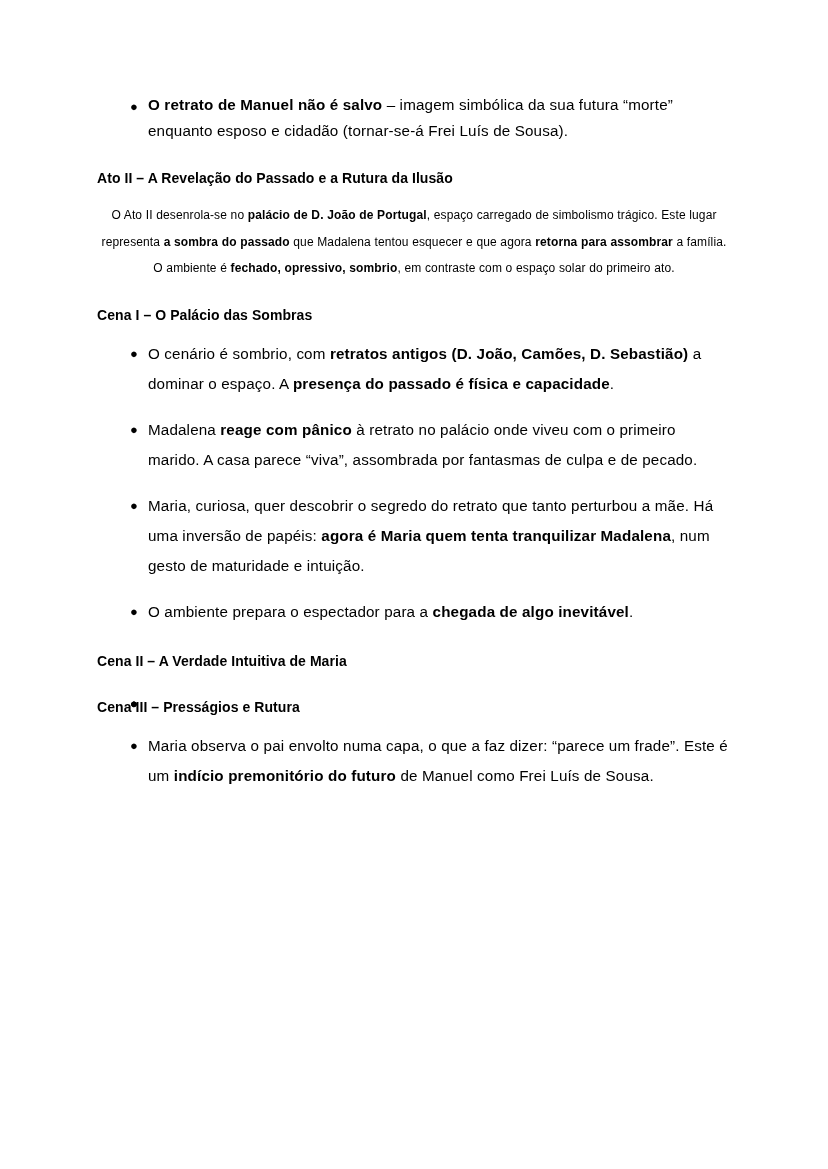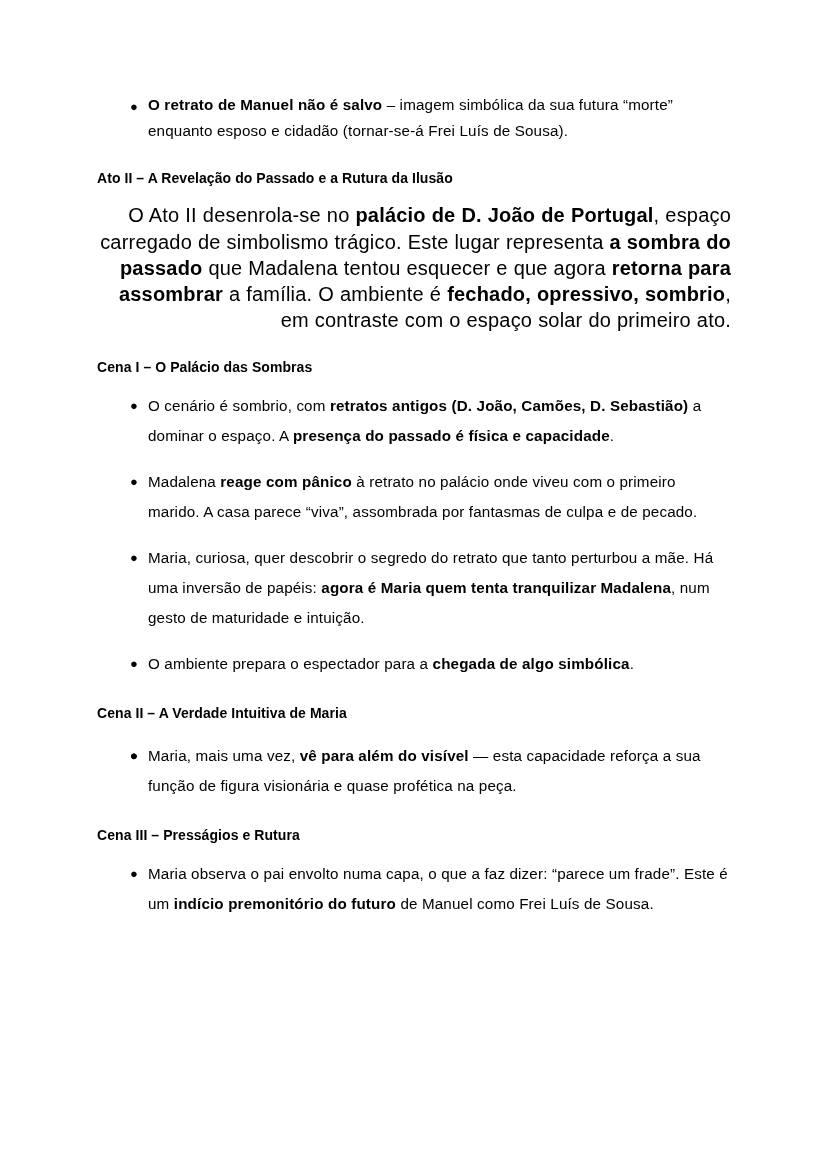--- a/index.html
+++ b/index.html
@@ -23,25 +23,25 @@
     padding: 92px 96px 0 97px;
     background: #ffffff;
     overflow: hidden;
   }
   .doc-body {
     width: 634px;
   }
 
   
   .para {
-    font-size: 20px;
+    font-size: 12px;
     line-height: 26.2px;
     letter-spacing: 0.01em;
     margin: 0 0 13px 0;
-    text-align: right;
+    text-align: center;
     word-spacing: 0.01em;
   }
 
   
   .heading {
     font-size: 14px;
     line-height: 24px;
     font-weight: bold;
     margin: 22px 0 12px 0;
     letter-spacing: 0.005em;
@@ -82,26 +82,26 @@
       <ul class="bullets compact">
         <li><span class="marker">●</span><span><b>O retrato de Manuel não é salvo</b><span> – imagem simbólica da sua futura “morte” enquanto esposo e cidadão (tornar-se-á Frei Luís de Sousa).</span></span></li>
       </ul>
       <div class="heading">Ato II – A Revelação do Passado e a Rutura da Ilusão</div>
       <p class="para"><span>O Ato II desenrola-se no </span><b>palácio de D. João de Portugal</b><span>, espaço carregado de simbolismo trágico. Este lugar representa </span><b>a sombra do passado</b><span> que Madalena tentou esquecer e que agora </span><b>retorna para assombrar</b><span> a família. O ambiente é </span><b>fechado, opressivo, sombrio</b><span>, em contraste com o espaço solar do primeiro ato.</span></p>
       <div class="heading">Cena I – O Palácio das Sombras</div>
       <ul class="bullets">
         <li><span class="marker">●</span><span><span>O cenário é sombrio, com </span><b>retratos antigos (D. João, Camões, D. Sebastião)</b><span> a dominar o espaço. A </span><b>presença do passado é física e capacidade</b><span>.</span></span></li>
         <li><span class="marker">●</span><span><span>Madalena </span><b>reage com pânico</b><span> à retrato no palácio onde viveu com o primeiro marido. A casa parece “viva”, assombrada por fantasmas de culpa e de pecado.</span></span></li>
         <li><span class="marker">●</span><span><span>Maria, curiosa, quer descobrir o segredo do retrato que tanto perturbou a mãe. Há uma inversão de papéis: </span><b>agora é Maria quem tenta tranquilizar Madalena</b><span>, num gesto de maturidade e intuição.</span></span></li>
-        <li><span class="marker">●</span><span><span>O ambiente prepara o espectador para a </span><b>chegada de algo simbólica</b><span>.</span></span></li>
+        <li><span class="marker">●</span><span><span>O ambiente prepara o espectador para a </span><b>chegada de algo inevitável</b><span>.</span></span></li>
       </ul>
       <div class="heading">Cena II – A Verdade Intuitiva de Maria</div>
       <ul class="bullets">
         <li><span class="marker">●</span></li>
         <li><span class="marker">●</span></li>
-        <li><span class="marker">●</span><span><span>Maria, mais uma vez, </span><b>vê para além do visível</b><span> — esta capacidade reforça a sua função de figura visionária e quase profética na peça.</span></span></li>
+        <li><span class="marker">●</span></li>
       </ul>
       <div class="heading">Cena III – Presságios e Rutura</div>
       <ul class="bullets">
         <li><span class="marker">●</span><span><span>Maria observa o pai envolto numa capa, o que a faz dizer: “parece um frade”. Este é um </span><b>indício premonitório do futuro</b><span> de Manuel como Frei Luís de Sousa.</span></span></li>
       </ul>
     </div>
 </div>
 
 </body></html>

